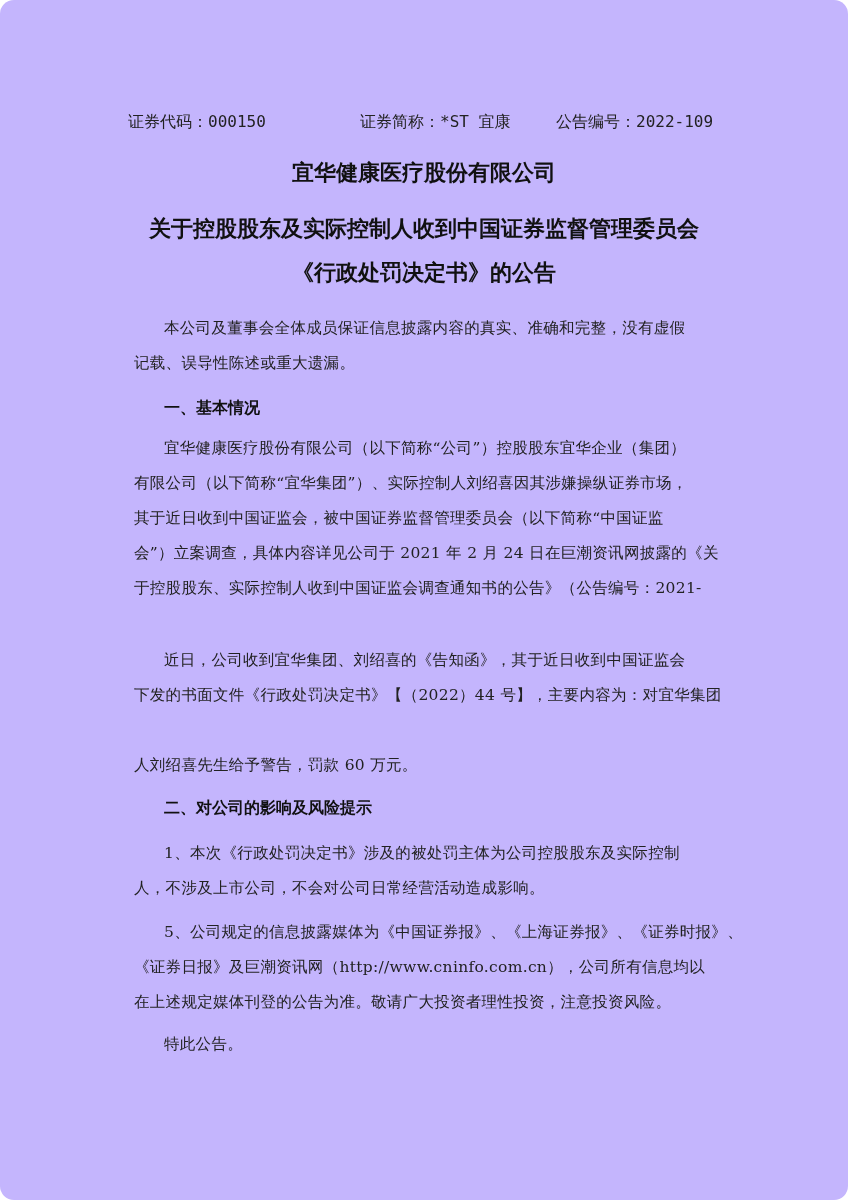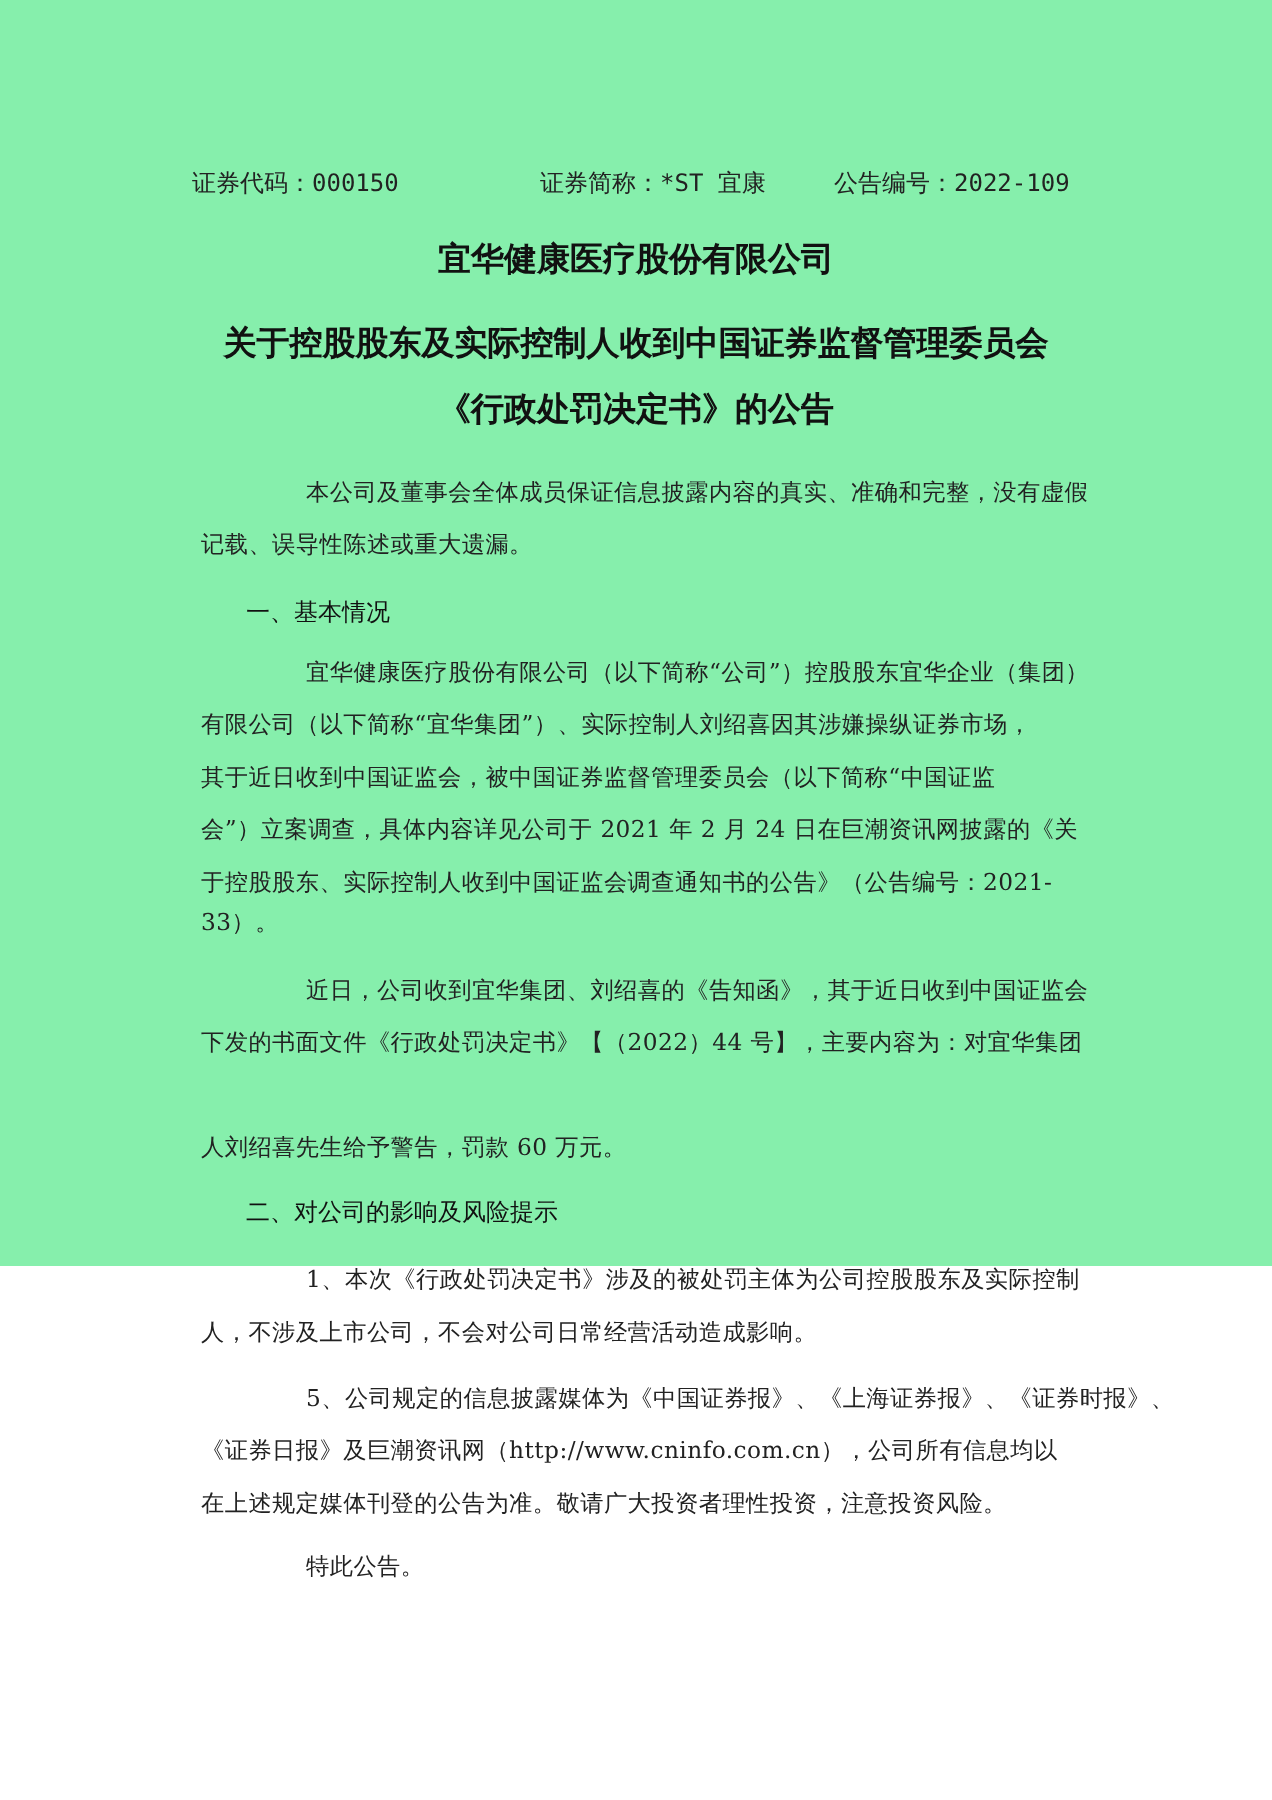--- a/index.html
+++ b/index.html
@@ -1,21 +1,21 @@
 <!DOCTYPE html>
 <html><head>
   <meta charset="utf-8">
   <style>
     html, body { margin: 0; padding: 0; background: #ffffff; }
     body {
       width: 848px; height: 1200px; position: relative; overflow: hidden;
       font-family: "DejaVu Serif", "Liberation Serif", serif;
       color: #1a1a1a;
     }
-    .page { position: absolute; left: 0; top: 0; width: 848px; height: 844px; background: #86efac; }
+    .page { position: absolute; left: 0; top: 0; width: 848px; height: 1200px; background: #c4b5fd; border-radius: 14px; }
     .header-row {
       position: absolute; top: 112px; left: 128px; width: 590px;
       font-size: 16px; color: #222; white-space: nowrap;
       font-family: "DejaVu Sans Mono", "Liberation Mono", monospace;
     }
     .header-row span { position: absolute; top: 0; }
     .hdr-code { left: 0; }
     .hdr-name { left: 232px; }
     .hdr-no { left: 428px; }
     .title {
@@ -24,23 +24,23 @@
       font-weight: bold; color: #111; white-space: nowrap;
     }
     .t1 { top: 158px; font-size: 22px; }
     .t2 { top: 214px; font-size: 22px; }
     .t3 { top: 258px; font-size: 22px; }
     .line {
       position: absolute; left: 134px; width: 585px;
       font-size: 15.5px; white-space: nowrap; color: #222;
       letter-spacing: 0.3px;
     }
-    .indent { left: 164px; margin-left: 40px; }
+    .indent { left: 164px; }
     .heading {
-      position: absolute; left: 164px; font-size: 16px; font-weight: normal;
+      position: absolute; left: 164px; font-size: 16px; font-weight: bold;
       font-family: "DejaVu Sans", "Liberation Sans", sans-serif; color: #111;
       white-space: nowrap;
     }
   </style>
 </head>
 <body>
 
 <div class="page">
 
   <div class="header-row">
@@ -56,21 +56,20 @@
   <div class="line indent" style="top:318px">本公司及董事会全体成员保证信息披露内容的真实、准确和完整，没有虚假</div>
   <div class="line" style="top:353px">记载、误导性陈述或重大遗漏。</div>
 
   <div class="heading" style="top:398px">一、基本情况</div>
 
   <div class="line indent" style="top:438px">宜华健康医疗股份有限公司（以下简称“公司”）控股股东宜华企业（集团）</div>
   <div class="line" style="top:473px">有限公司（以下简称“宜华集团”）、实际控制人刘绍喜因其涉嫌操纵证券市场，</div>
   <div class="line" style="top:508px">其于近日收到中国证监会，被中国证券监督管理委员会（以下简称“中国证监</div>
   <div class="line" style="top:543px">会”）立案调查，具体内容详见公司于 2021 年 2 月 24 日在巨潮资讯网披露的《关</div>
   <div class="line" style="top:578px">于控股股东、实际控制人收到中国证监会调查通知书的公告》（公告编号：2021-</div>
-  <div class="line" style="top:605px">33）。</div>
 
   <div class="line indent" style="top:650px">近日，公司收到宜华集团、刘绍喜的《告知函》，其于近日收到中国证监会</div>
   <div class="line" style="top:685px">下发的书面文件《行政处罚决定书》【（2022）44 号】，主要内容为：对宜华集团</div>
   <div class="line" style="top:755px">人刘绍喜先生给予警告，罚款 60 万元。</div>
 
   <div class="heading" style="top:798px">二、对公司的影响及风险提示</div>
 
   <div class="line indent" style="top:843px">1、本次《行政处罚决定书》涉及的被处罚主体为公司控股股东及实际控制</div>
   <div class="line" style="top:878px">人，不涉及上市公司，不会对公司日常经营活动造成影响。</div>
 

